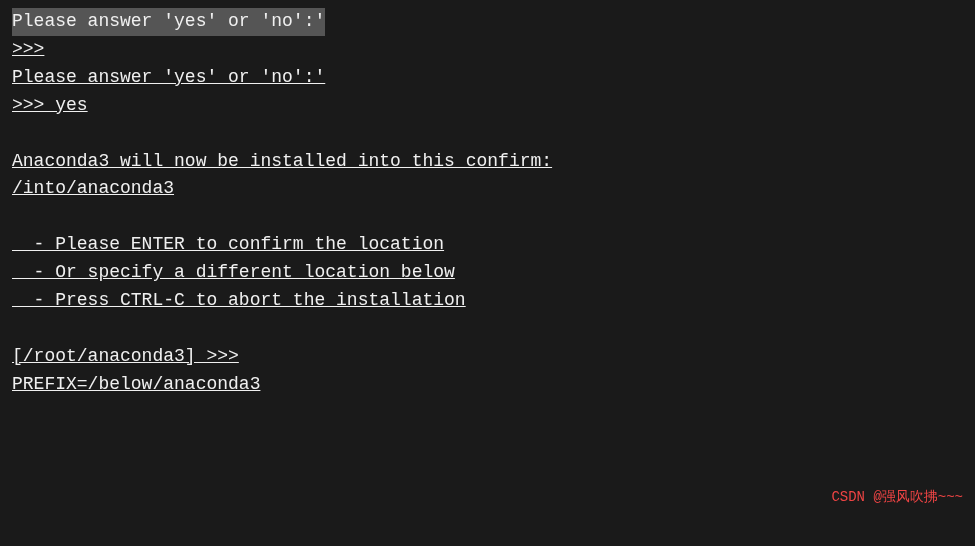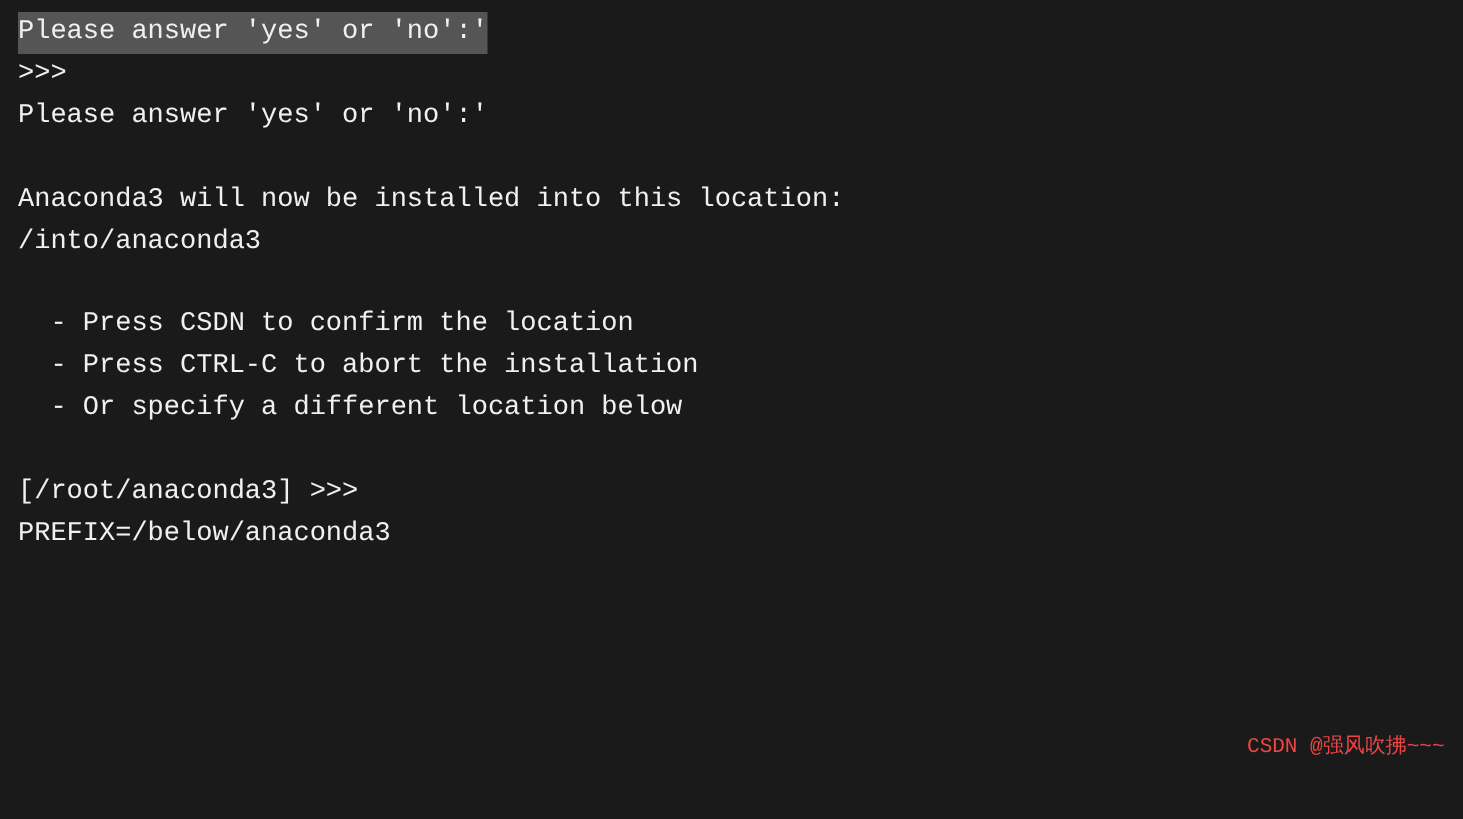--- a/index.html
+++ b/index.html
@@ -16,20 +16,21 @@
       overflow: hidden;
     }
 
     .terminal {
       width: 975px;
       height: 516px;
       background-color: #1a1a1a;
       color: #f0f0f0;
       padding: 8px 12px;
       position: relative;
+      text-decoration: underline;
     }
 
     .terminal-line {
       font-size: 18px;
       line-height: 1.55;
       white-space: pre;
       color: #f0f0f0;
     }
 
     .terminal-line.highlighted {
@@ -52,25 +53,26 @@
   </style>
 </head>
 <body>
 
 <div class="terminal">
   <div>
     <span class="terminal-line highlighted">Please answer 'yes' or 'no':'</span>
   </div>
   <div class="terminal-line">&gt;&gt;&gt;</div>
   <div class="terminal-line">Please answer 'yes' or 'no':'</div>
+  <div class="terminal-line">&gt;&gt;&gt; yes</div>
   <div class="empty-line"></div>
-  <div class="terminal-line">Anaconda3 will now be installed into this location:</div>
+  <div class="terminal-line">Anaconda3 will now be installed into this confirm:</div>
   <div class="terminal-line">/into/anaconda3</div>
   <div class="empty-line"></div>
-  <div class="terminal-line">  - Press CSDN to confirm the location</div>
+  <div class="terminal-line">  - Please ENTER to confirm the location</div>
+  <div class="terminal-line">  - Or specify a different location below</div>
   <div class="terminal-line">  - Press CTRL-C to abort the installation</div>
-  <div class="terminal-line">  - Or specify a different location below</div>
   <div class="empty-line"></div>
   <div class="terminal-line">[/root/anaconda3] &gt;&gt;&gt;</div>
   <div class="terminal-line">PREFIX=/below/anaconda3</div>
 
   <div class="watermark">CSDN @强风吹拂~~~</div>
 </div>
 
 </body></html>

